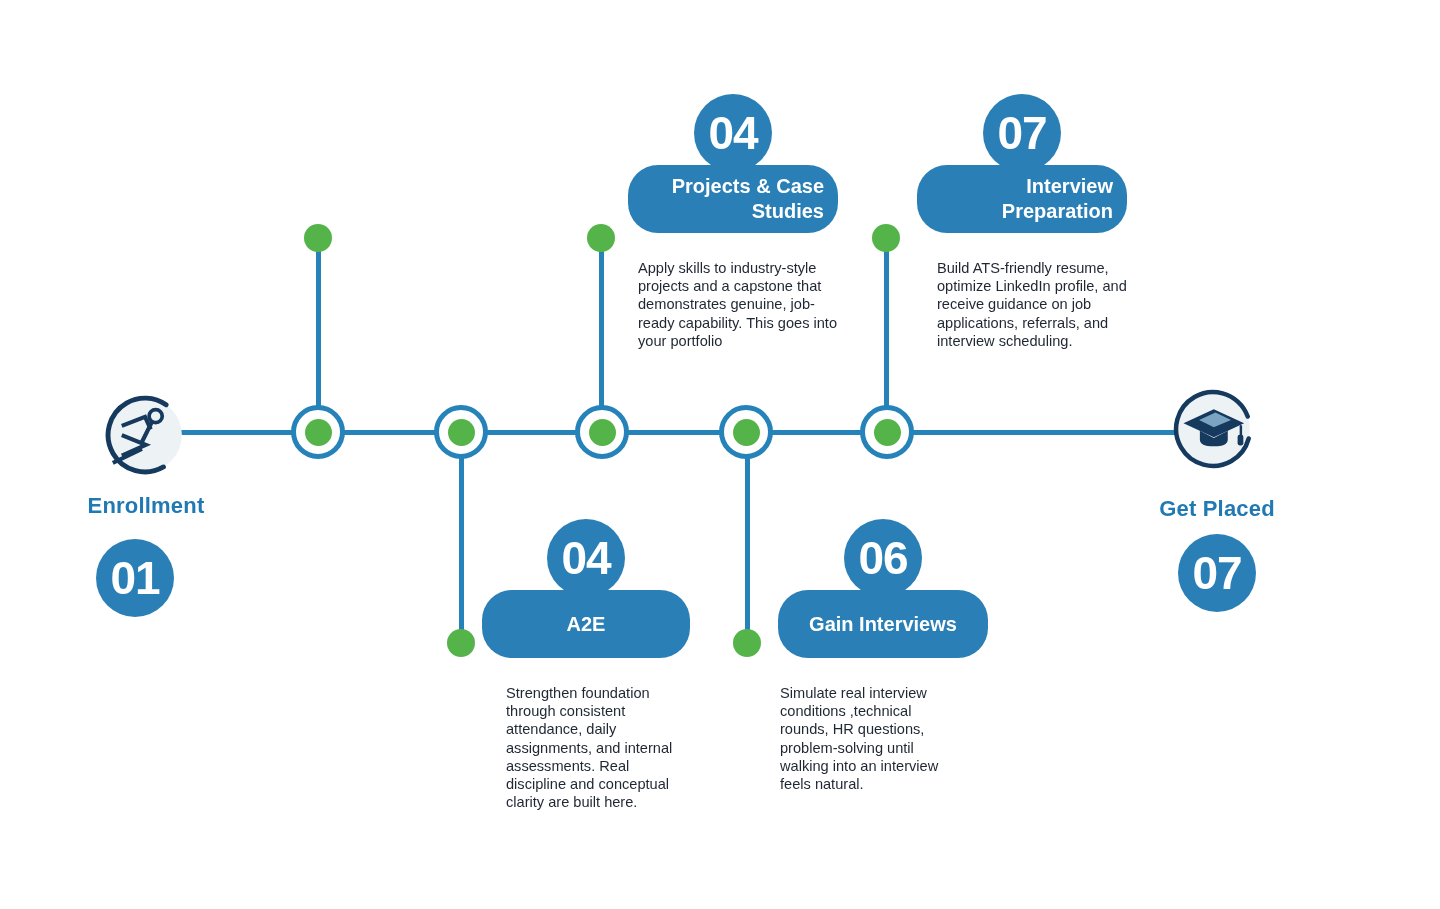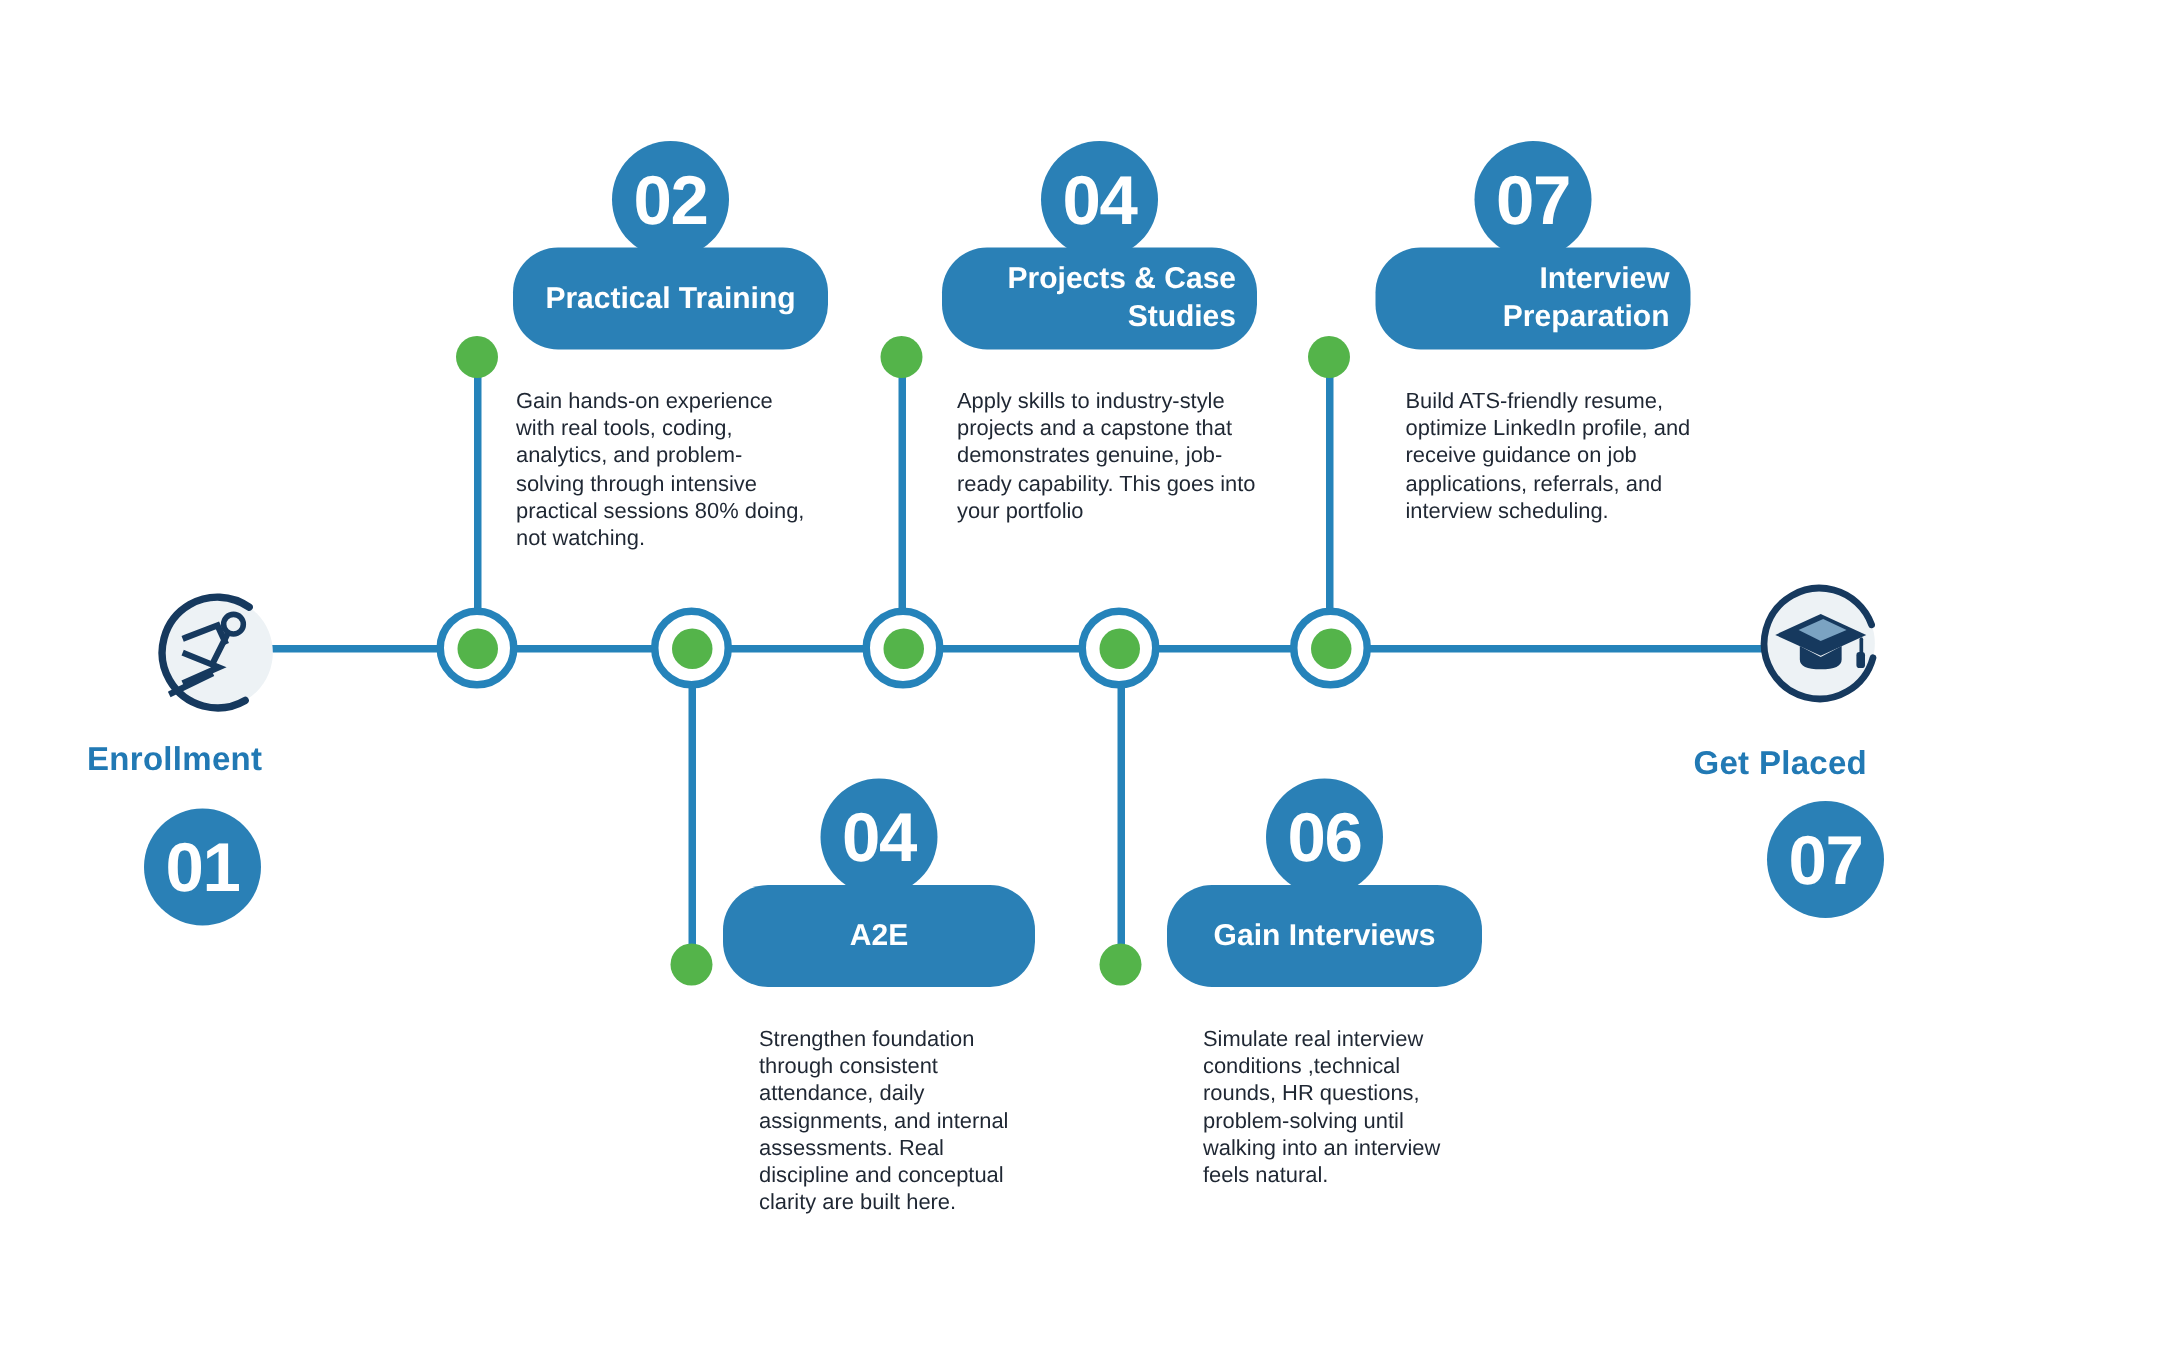--- a/index.html
+++ b/index.html
@@ -30,21 +30,21 @@
     box-sizing:border-box;display:flex;align-items:center;justify-content:center;
   }
   .node-core{
     width:27px;height:27px;border-radius:50%;
     background:var(--green,#54b44a);
   }
   
   .endpoint-icon{position:absolute;width:82px;height:82px;}
   .endpoint-icon svg{display:block;width:82px;height:82px;}
   .endpoint-label{
-    position:absolute;text-align:left;
+    position:absolute;text-align:center;
     color:var(--label_blue,#2179b4);
     font-size:22px;font-weight:bold;letter-spacing:.2px;
   }
   .num-circle{
     width:78px;height:78px;border-radius:50%;
     background:var(--blue,#2a80b6);
     color:#ffffff;font-size:46px;font-weight:bold;letter-spacing:-1px;
     display:flex;align-items:center;justify-content:center;
   }
   .num-circle.big{position:absolute;}
@@ -126,25 +126,20 @@
         <polygon points="51,26 88,43 51,60 14,43"></polygon>
         <polygon points="33,39 53,30 72,39 51,48" fill="var(--cap_highlight,#7ba3c2)"></polygon>
         <rect x="82.5" y="45" width="3" height="14" rx="1.5"></rect>
         <rect x="80" y="57" width="7" height="13" rx="2.5"></rect>
       </g>
     </svg>
   </div>
   <div class="endpoint-label" style="left:1129px;top:496px;width:176px">Get Placed</div>
   <div class="num-circle big" style="left:1178px;top:534px">07</div>
 
-  <div class="step" style="left:342px;top:94px;width:210px">
-    <div class="num-circle">02</div>
-    <div class="pill">Practical Training</div>
-    <div class="desc" style="width:196px;margin-left:2px">Gain hands-on experience with real tools, coding, analytics, and problem-solving through intensive practical sessions 80% doing, not watching.</div>
-  </div>
 
   <div class="step" style="left:628px;top:94px;width:210px">
     <div class="num-circle">04</div>
     <div class="pill pill-left">Projects &amp; Case Studies</div>
     <div class="desc" style="width:206px;margin-left:10px">Apply skills to industry-style projects and a capstone that demonstrates genuine, job-ready capability. This goes into your portfolio</div>
   </div>
 
   <div class="step" style="left:917px;top:94px;width:210px">
     <div class="num-circle">07</div>
     <div class="pill pill-left">Interview Preparation</div>
@@ -153,16 +148,16 @@
 
   <div class="step" style="left:482px;top:519px;width:208px">
     <div class="num-circle">04</div>
     <div class="pill">A2E</div>
     <div class="desc" style="width:186px;margin-left:24px">Strengthen foundation through consistent attendance, daily assignments, and internal assessments. Real discipline and conceptual clarity are built here.</div>
   </div>
 
   <div class="step" style="left:778px;top:519px;width:210px">
     <div class="num-circle">06</div>
     <div class="pill">Gain Interviews</div>
-    <div class="desc" style="width:182px;margin-left:24px">Simulate real interview conditions ,technical rounds, HR questions, problem-solving until walking into an interview feels natural.</div>
+    <div class="desc" style="width:182px;margin-left:2px">Simulate real interview conditions ,technical rounds, HR questions, problem-solving until walking into an interview feels natural.</div>
   </div>
 
 </div>
 
 </body></html>

